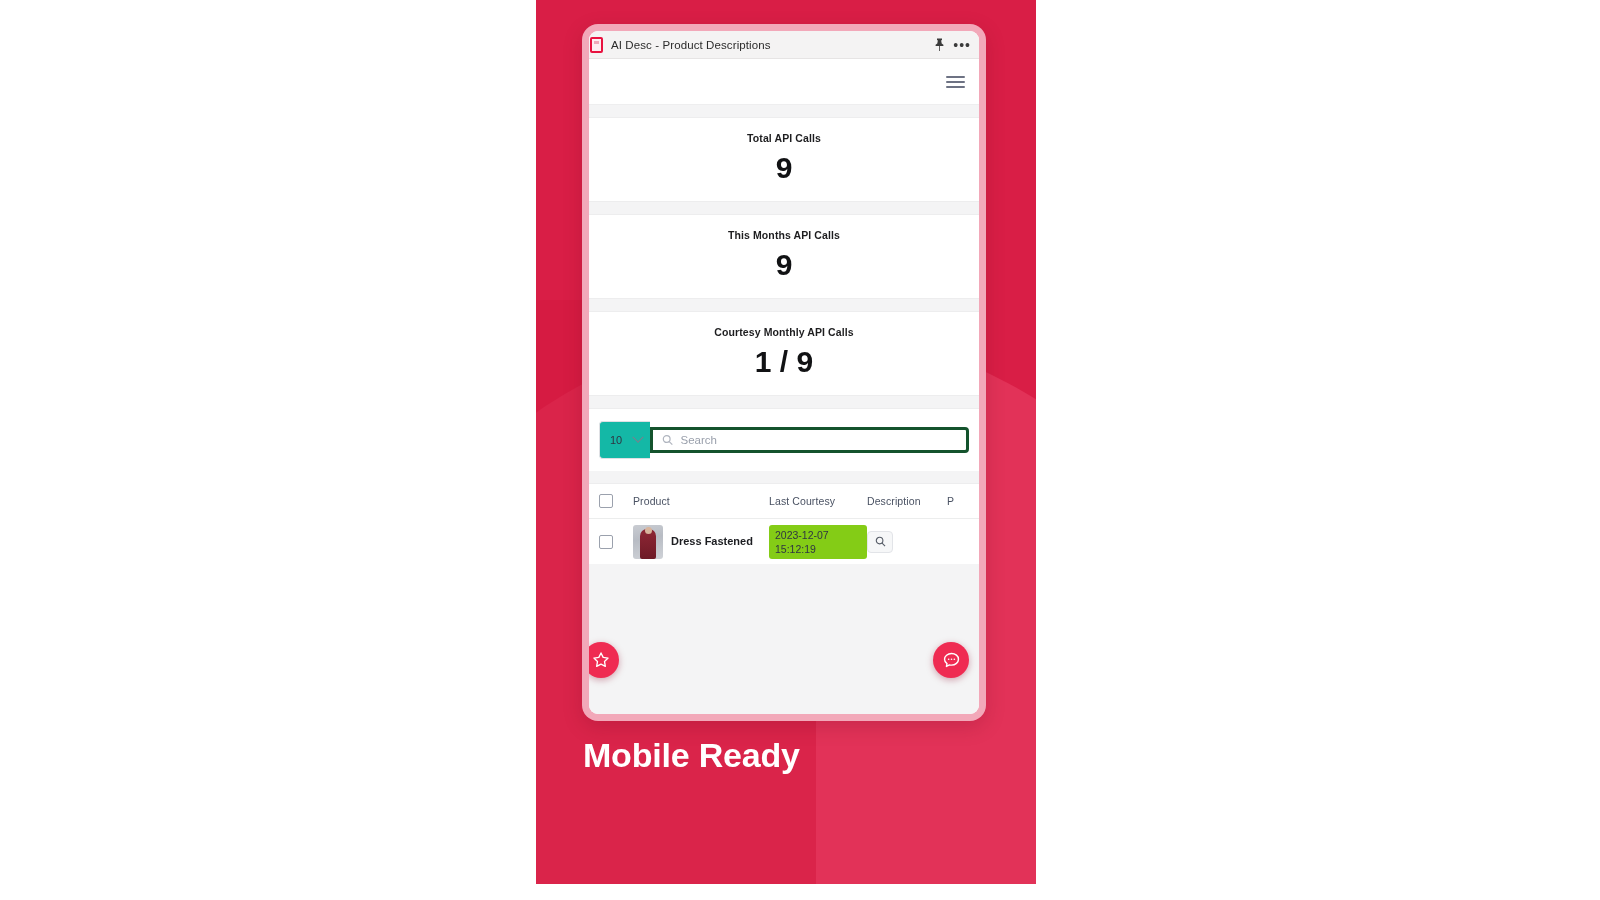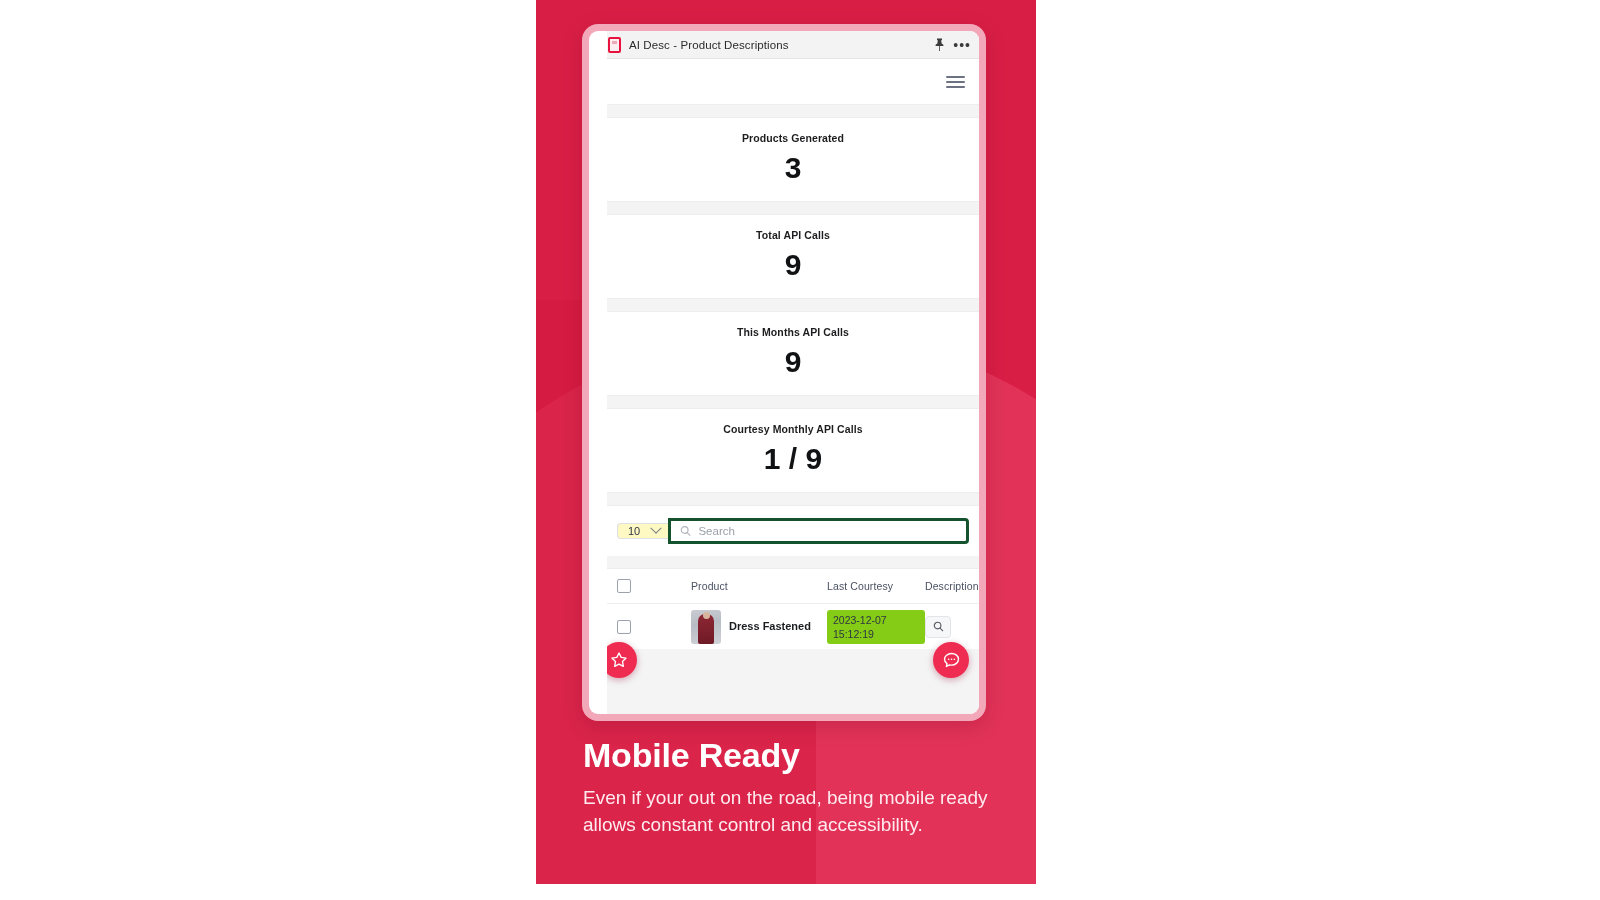--- a/index.html
+++ b/index.html
@@ -44,21 +44,21 @@
     padding: 7px;
     box-shadow: 0 6px 20px rgba(90,0,20,.18);
     z-index: 5;
   }
   .phone-screen {
     position: relative;
     width: 100%; height: 100%;
     background: #ffffff;
     border-radius: 9px;
     overflow: hidden;
-    display: flex; flex-direction: column; padding-left: 18px;
+    display: flex; flex-direction: column;
   }
 
   
   .titlebar {
     flex: 0 0 28px;
     background: #f4f3f3;
     border-bottom: 1px solid #e6e4e4;
     display: flex; align-items: center;
     padding: 0 8px 0 7px;
     gap: 8px;
@@ -124,22 +124,22 @@
     margin-top: 12px;
     background: #ffffff;
     padding: 12px 10px;
     display: flex; align-items: center; gap: 0;
     border-top: 1px solid #ededee;
   }
   .length-select {
     display: flex; align-items: center; gap: 12px;
     border: 1px solid #dfe0e4; border-right: none;
     border-radius: 4px 0 0 4px;
-    height: 16px; padding: 0 8px 0 10px;
-    background: #fef9c3;
+    height: 38px; padding: 0 8px 0 10px;
+    background: #14b8a6;
     font-size: 11px; color: #2f3542; cursor: pointer;
   }
   .chev { width:8px; height:8px; border-right:1.6px solid #7b808d; border-bottom:1.6px solid #7b808d; transform: rotate(45deg) translate(-2px,-2px); }
   .search-wrap {
     flex: 1 1 auto;
     display: flex; align-items: center; gap: 7px;
     border: 3px solid #14532d; border-radius: 0 4px 4px 0;
     height: 26px; padding: 0 9px;
     background: #fff;
   }
@@ -153,21 +153,21 @@
   
   .table-area { background:#fff; margin-top: 12px; border-top:1px solid #ededee; }
   .thead, .trow {
     display: flex; align-items: center;
     padding: 0 10px;
   }
   .thead { height: 34px; }
   .trow { height: 46px; border-top: 1px solid #eceded; }
   .cell-check { flex: 0 0 34px; display:flex; align-items:center; }
   .cb { width:14px; height:14px; border:1.4px solid #9ba1ad; border-radius:2px; background:#fff; display:block; }
-  .cell-product { flex: 0 0 136px; display:flex; align-items:center; gap:8px;margin-left:40px; }
+  .cell-product { flex: 0 0 136px; display:flex; align-items:center; gap:8px; }
   .cell-date { flex: 0 0 98px; }
   .cell-desc { flex: 0 0 80px; }
   .cell-p { flex: 0 0 30px; }
   .th {
     font-size: 10.5px; color: #4a5263; font-weight: 400; letter-spacing:.1px;
     white-space: nowrap; overflow: hidden;
   }
   .prod-thumb {
     width: 30px; height: 34px; border-radius: 3px; flex:0 0 auto;
     background: linear-gradient(170deg,#c9ccd2 0%,#b8bcc4 40%,#cfd2d7 100%);
@@ -244,24 +244,20 @@
       <div class="app-body">
 
         <div class="app-topbar">
           <div class="hamburger">
             <span></span>
               <span></span>
               <span></span>
           </div>
         </div>
 
-        <div class="stat-card">
-          <div class="stat-label">Products Generated</div>
-          <div class="stat-value">3</div>
-        </div>
 
         <div class="stat-card">
           <div class="stat-label">Total API Calls</div>
           <div class="stat-value">9</div>
         </div>
 
         <div class="stat-card">
           <div class="stat-label">This Months API Calls</div>
           <div class="stat-value">9</div>
         </div>
@@ -332,16 +328,15 @@
             <circle cx="15.6" cy="10.4" r="1.05" fill="#ffffff"></circle>
           </svg>
         </div>
 
       </div>
     </div>
   </div>
 
   <div class="caption">
     <h2>Mobile Ready</h2>
-    <p>Even if your out on the road, being mobile ready allows constant control and accessibility.</p>
   </div>
 
 </div>
 
 </body></html>

